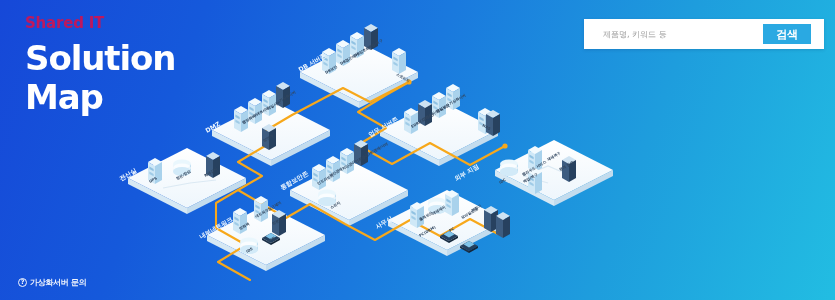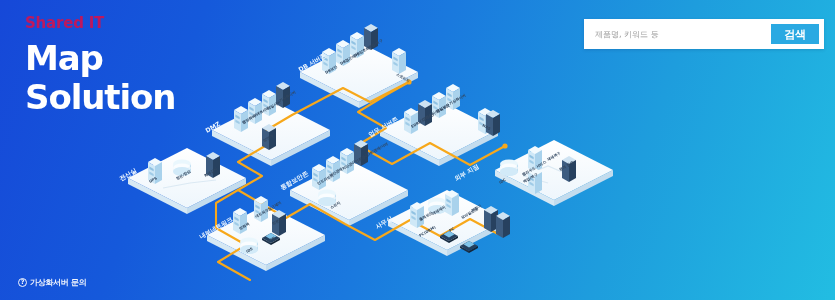--- a/index.html
+++ b/index.html
@@ -15,21 +15,21 @@
     font-size:15px; font-weight:bold; color:#be185d;
     letter-spacing:-0.2px; line-height:20px;
   }
   .bigtitle {
     font-size:34px; font-weight:bold; color:#ffffff;
     line-height:39px; letter-spacing:-1.1px; margin-top:6px;
   }
   
   .searchwrap {
     position:absolute; right:11px; top:19px; z-index:7;
-    background:#ffffff; padding:5px; width:240px; height:30px;
+    background:#ffffff; padding:13px; width:240px; height:30px;
     display:flex; align-items:center;
     box-shadow:0 1px 3px rgba(0,40,90,.18);
   }
   .searchwrap input {
     flex:1; height:20px; border:0; outline:0; background:transparent;
     font-family:inherit; font-size:8px; color:#333; padding-left:6px;
   }
   .searchwrap input::placeholder { color:#9a9a9a; }
   .searchbtn {
     width:48px; height:20px; border:0; cursor:pointer;
@@ -49,22 +49,22 @@
   }
   
   .map { position:absolute; left:0; top:0; width:835px; height:300px; z-index:3; }
 </style>
 </head>
 <body>
 
 <div class="headline">
   <div class="eyebrow">Shared IT</div>
   <div class="bigtitle">
+    <div>Solution</div>
     <div>Map</div>
-    <div>Solution</div>
   </div>
 </div>
 
 <div class="searchwrap">
   <input type="text" placeholder="제품명, 키워드 등" style="">
   <button class="searchbtn">검색</button>
 </div>
 
 <a class="footlink" href="#">
   <span class="qmark">?</span>

